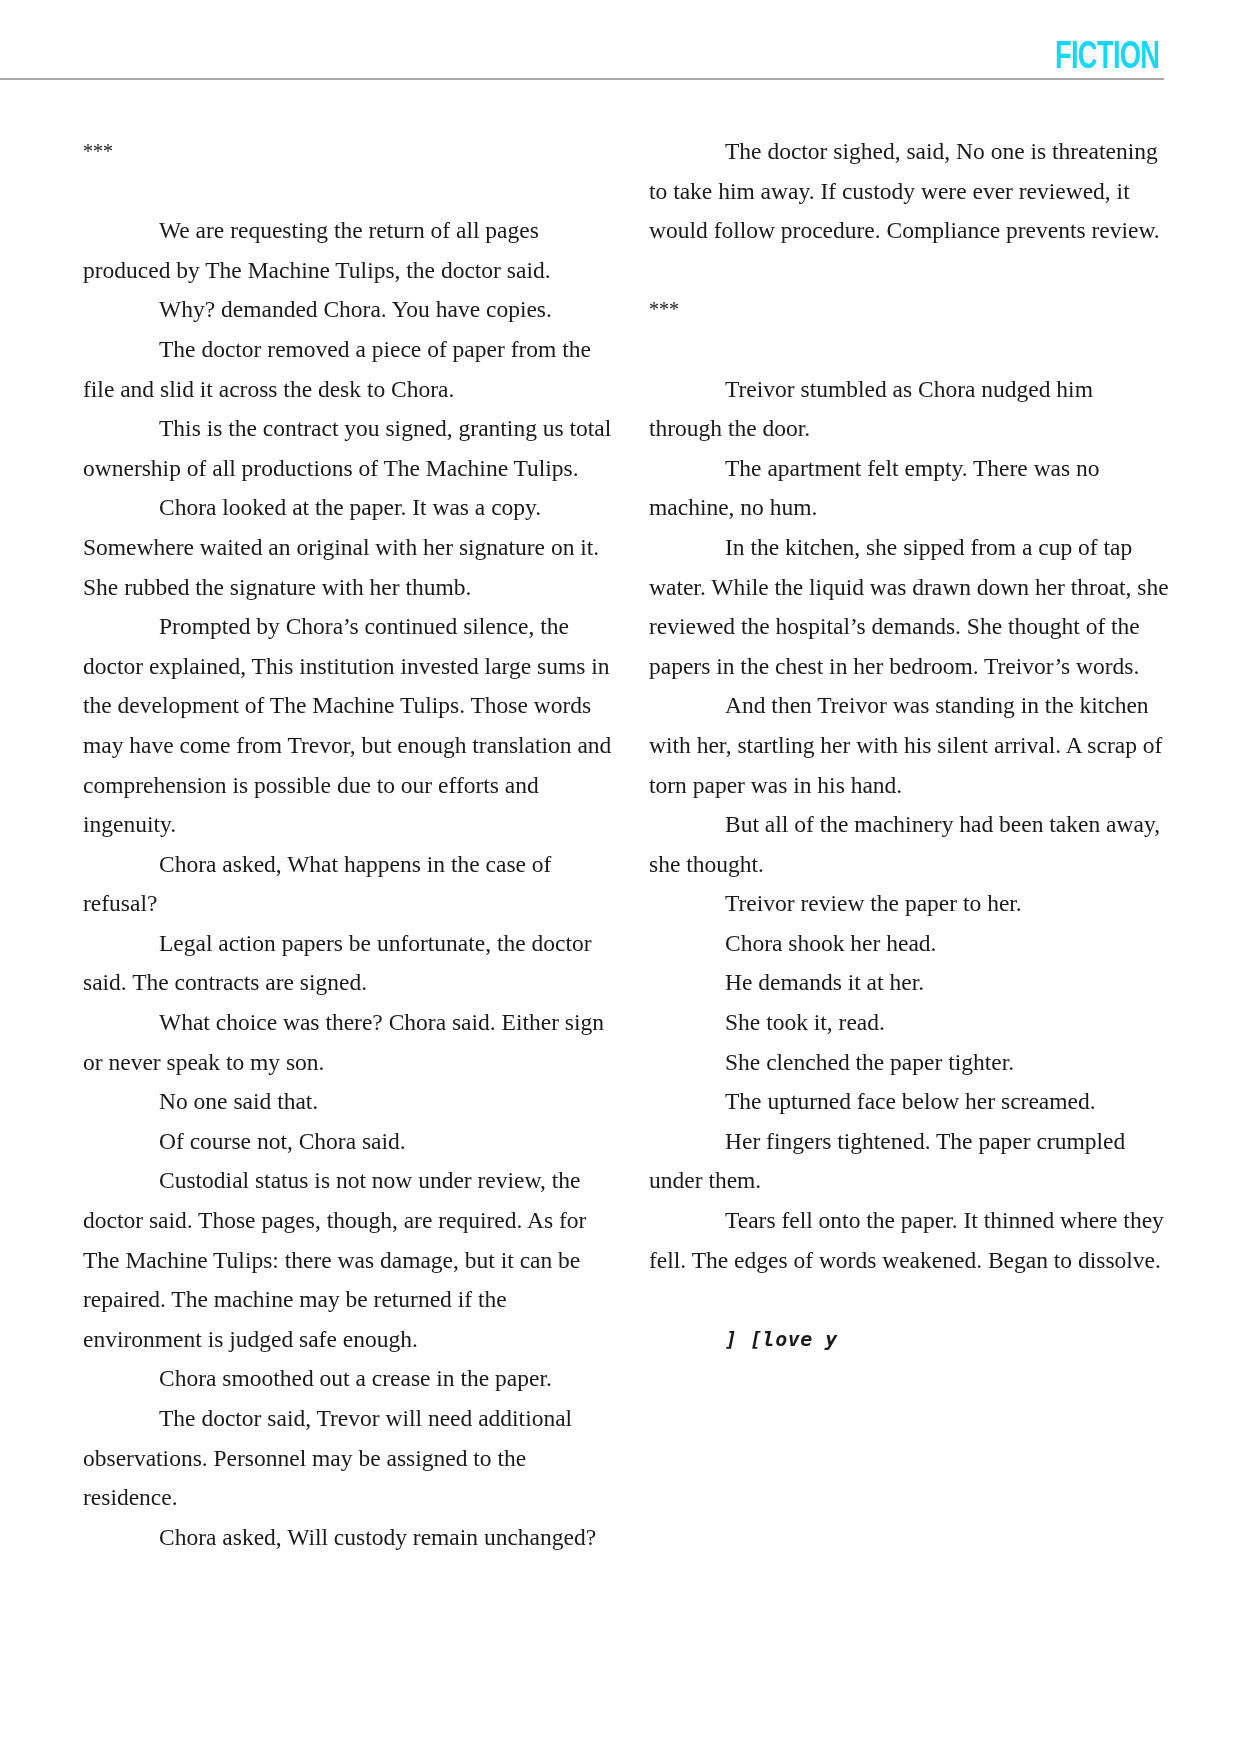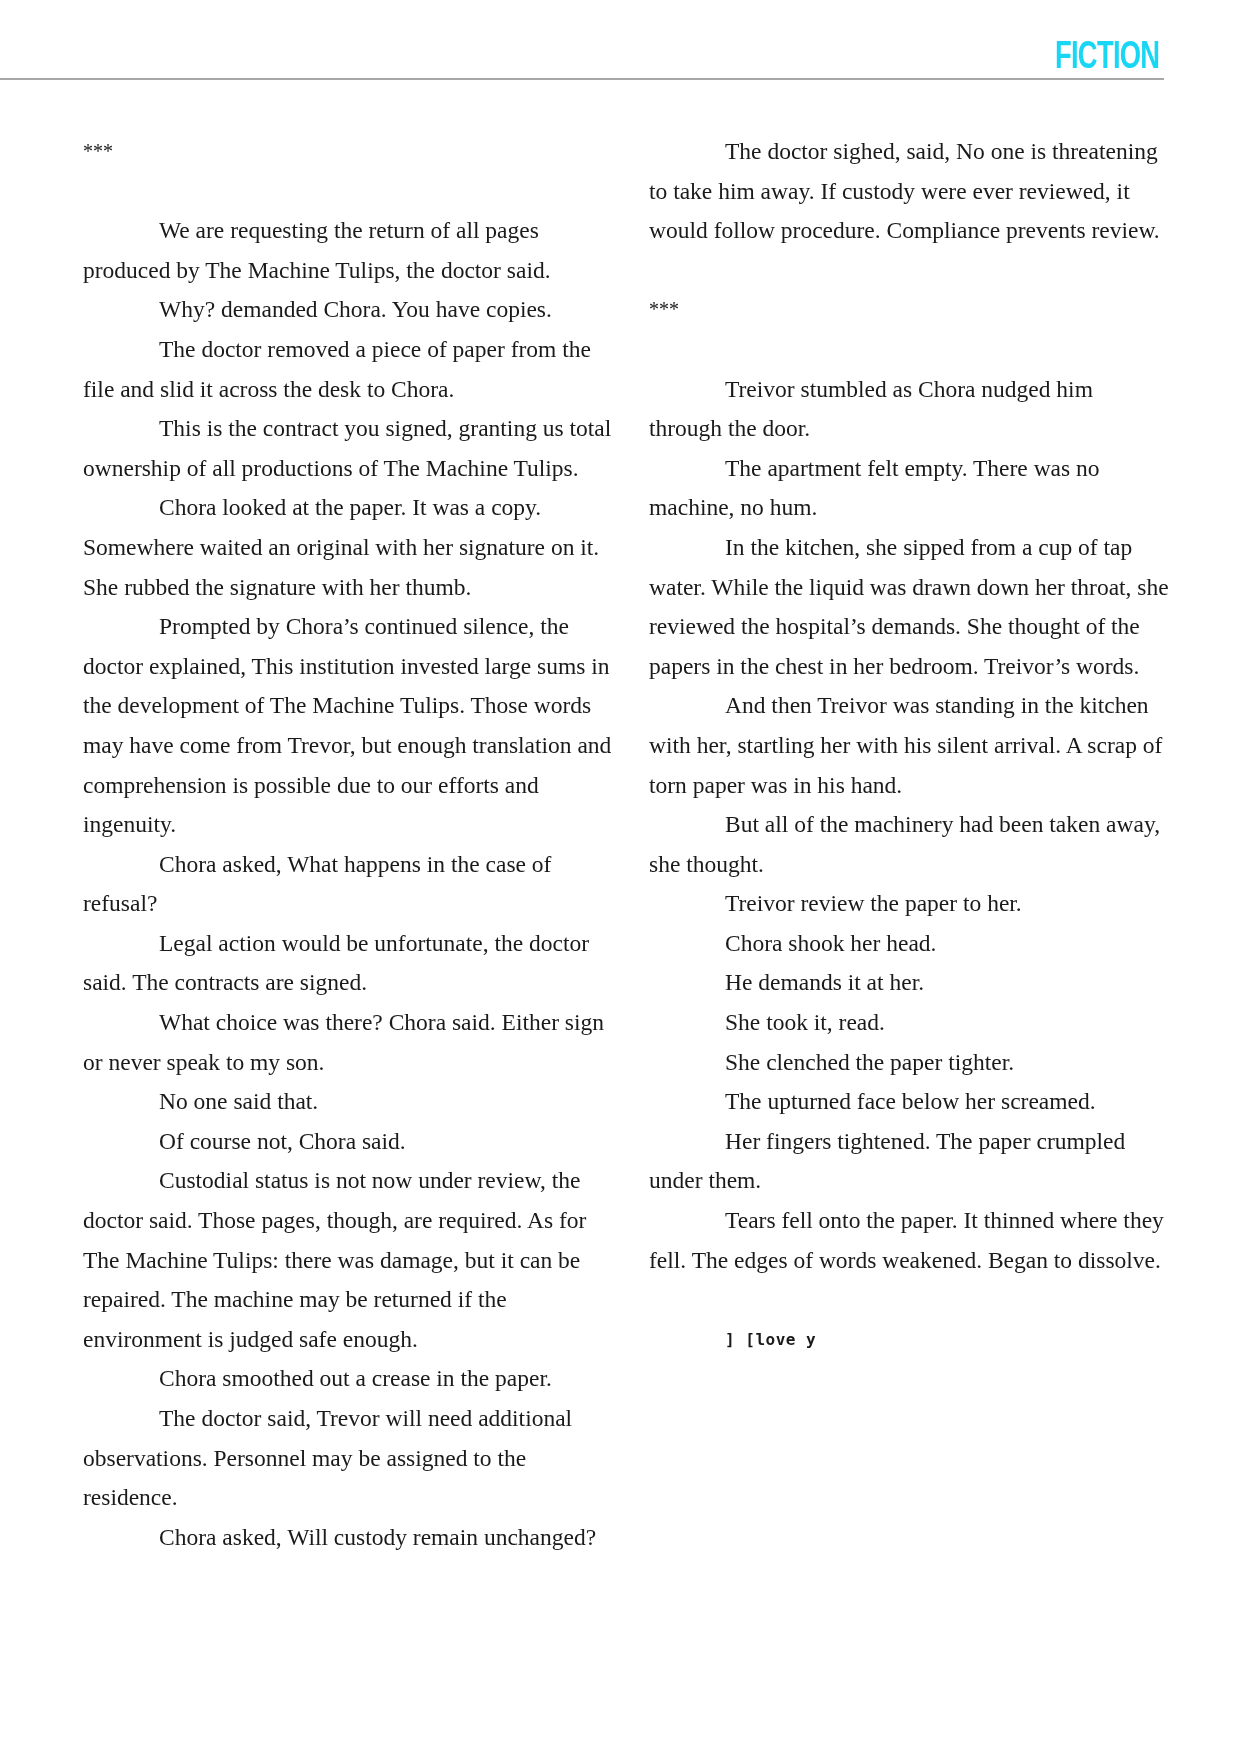--- a/index.html
+++ b/index.html
@@ -18,22 +18,22 @@
     position: absolute; top: 132px;
     font-family: "Liberation Serif", serif; font-size: 23.5px; color: #1a1a1a;
     line-height: 39.6px;
   }
   .col-left { left: 83px; width: 530px; }
   .col-right { left: 649px; width: 520px; }
   .column p { margin: 0; text-indent: 76px; text-align: left; }
   .scene-break { text-align: center; text-indent: 0 !important; font-size: 20px; }
   .spacer { height: 39.6px; }
   .mono-line {
-    font-family: "DejaVu Sans Mono", monospace; font-weight: bold; font-size: 16px;
-    text-indent: 76px; letter-spacing: 0.5px;
+    font-family: "DejaVu Sans Mono", monospace; font-weight: bold; font-size: 20px;
+    text-indent: 76px; letter-spacing: 0.5px; font-style: italic;
   }
   .footer {
     position: absolute; right: 80px; top: 1794px;
     font-family: "DejaVu Sans", sans-serif; font-size: 15px; color: #222;
   }
   .footer .sep { margin: 0 6px; }
 </style>
 </head>
 <body>
 
@@ -43,21 +43,21 @@
 <div class="column col-left">
   <p class="scene-break">***</p>
   <div class="spacer"></div>
   <p>We are requesting the return of all pages produced by The Machine Tulips, the doctor said.</p>
   <p>Why? demanded Chora. You have copies.</p>
   <p>The doctor removed a piece of paper from the file and slid it across the desk to Chora.</p>
   <p>This is the contract you signed, granting us total ownership of all productions of The Machine Tulips.</p>
   <p>Chora looked at the paper. It was a copy. Somewhere waited an original with her signature on it. She rubbed the signature with her thumb.</p>
   <p>Prompted by Chora’s continued silence, the doctor explained, This institution invested large sums in the development of The Machine Tulips. Those words may have come from Trevor, but enough translation and comprehension is possible due to our efforts and ingenuity.</p>
   <p>Chora asked, What happens in the case of refusal?</p>
-  <p>Legal action would be unfortunate, the doctor said. The contracts are signed.</p>
+  <p>Legal action papers be unfortunate, the doctor said. The contracts are signed.</p>
   <p>What choice was there? Chora said. Either sign or never speak to my son.</p>
   <p>No one said that.</p>
   <p>Of course not, Chora said.</p>
   <p>Custodial status is not now under review, the doctor said. Those pages, though, are required. As for The Machine Tulips: there was damage, but it can be repaired. The machine may be returned if the environment is judged safe enough.</p>
   <p>Chora smoothed out a crease in the paper.</p>
   <p>The doctor said, Trevor will need additional observations. Personnel may be assigned to the residence.</p>
   <p>Chora asked, Will custody remain unchanged?</p>
 </div>
 
 <div class="column col-right">

